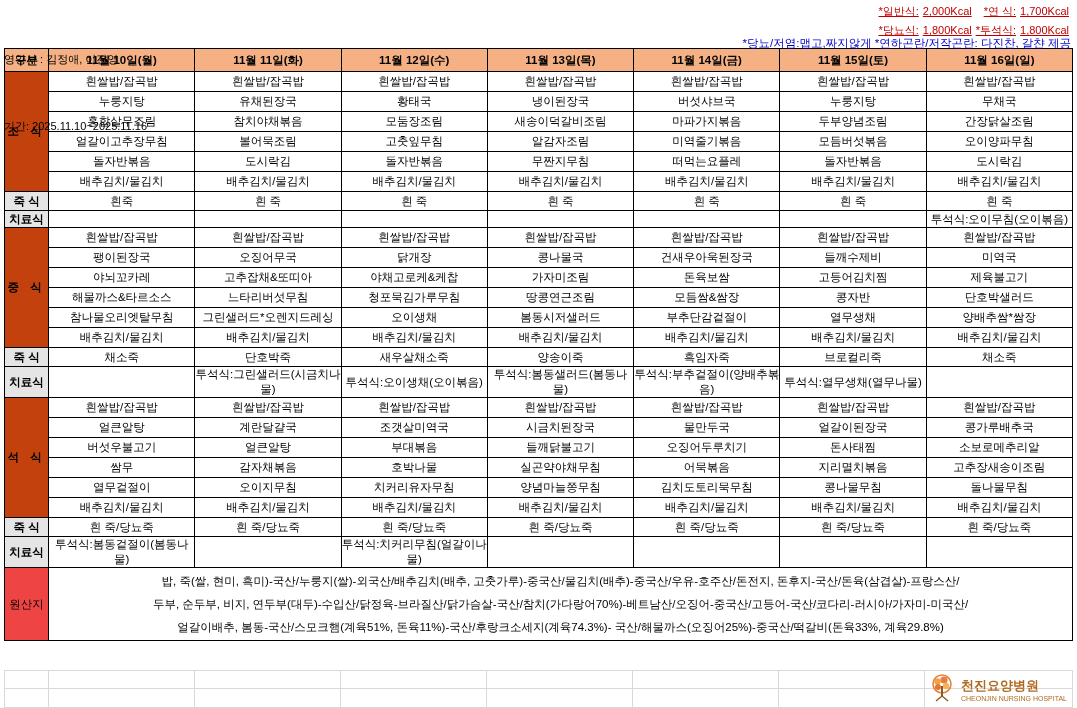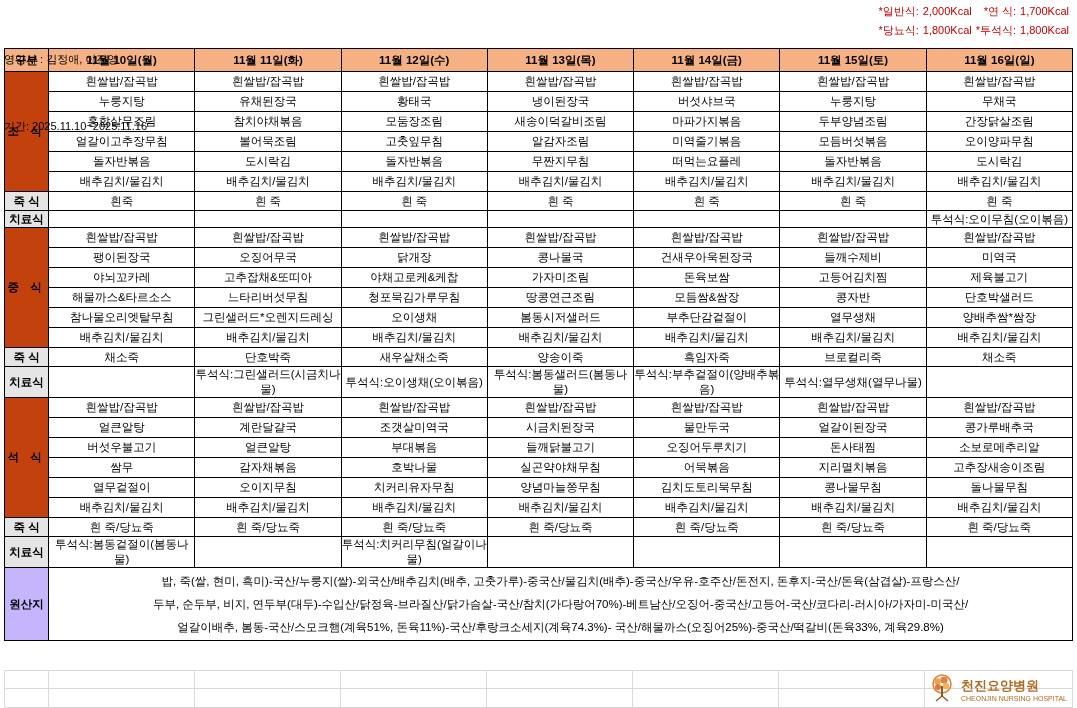--- a/index.html
+++ b/index.html
@@ -14,21 +14,21 @@
 
   
   .hdr{position:relative;height:48px;}
   .hdr-left{position:absolute;left:4px;top:2px;font-size:11px;line-height:19px;}
   .hdr-left div{white-space:nowrap;margin-top:48px;}
   .title{
     position:absolute;left:0;right:0;top:2px;text-align:center;
     font-size:22px;font-weight:bold;letter-spacing:4px;
   }
   .hdr-right{position:absolute;right:6px;top:2px;font-size:11px;color:#c00000;line-height:19px;text-align:right;}
-  .hdr-right table{border-collapse:collapse;font-size:11px;color:#c00000;}
+  .hdr-right table{border-collapse:collapse;font-size:11px;color:#c00000;text-decoration:underline;}
   .hdr-right td{padding:0 2px;white-space:nowrap;}
   .hdr-right td.num{text-align:right;}
   .note{
     position:absolute;left:0;right:6px;top:36px;text-align:right;
     font-size:11.5px;color:#0000cc;white-space:nowrap;
   }
 
   
   table.menu{
     border-collapse:collapse;
@@ -62,21 +62,21 @@
     font-weight:bold;
     font-size:11px;
     height:16px;
   }
   td.dish{height:19px;line-height:19px;white-space:nowrap;overflow:hidden;}
   td.juk{height:18px;line-height:18px;font-size:12px;}
   td.chiryo{height:15px;line-height:15px;font-size:9.5px;}
 
   
   .origin-label{
-    background:#c4b5fd;font-weight:bold;font-size:11px;width:44px;
+    background:#ef4444;font-weight:normal;font-size:11px;width:44px;
   }
   .origin-body{
     text-align:left;
     font-size:12.5px;
     line-height:23px;
     padding:2px 6px;
     height:72px;
   }
 
   
@@ -114,20 +114,21 @@
         <tr>
           <td>*당뇨식:</td>
           <td class="num">1,800Kcal</td>
           <td>*투석식:</td>
           <td class="num">1,800Kcal</td>
         </tr>
       </tbody>
         </table>
     </div>
 
+    <div class="note">*당뇨/저염:맵고,짜지않게  *연하곤란/저작곤란: 다진찬, 갈챤 제공</div>
   </div>
 
   <table class="menu">
     <colgroup>
       <col style="width:44px">
       <col span="7" style="width:146px">
     </colgroup>
     <thead>
       <tr>
         <th class="col-gubun">구분</th>

